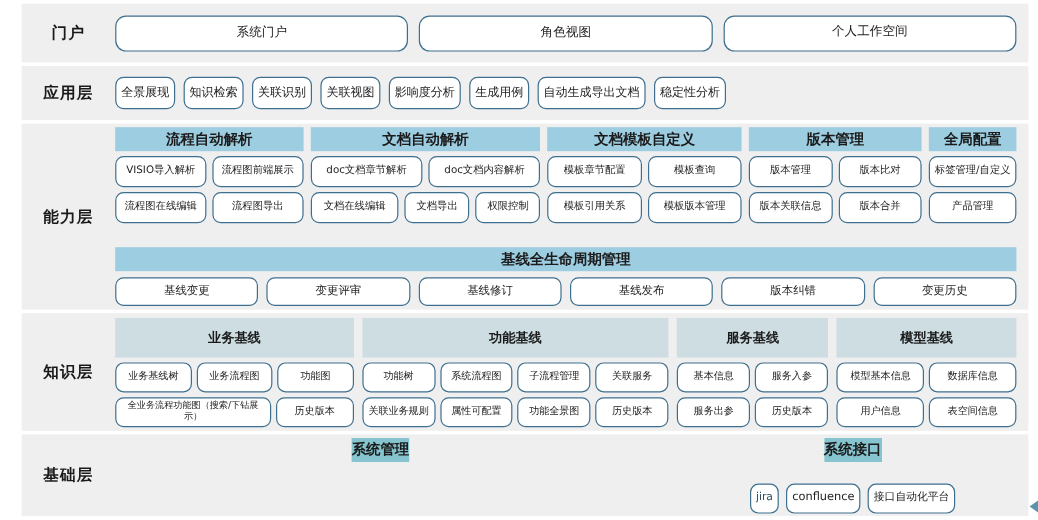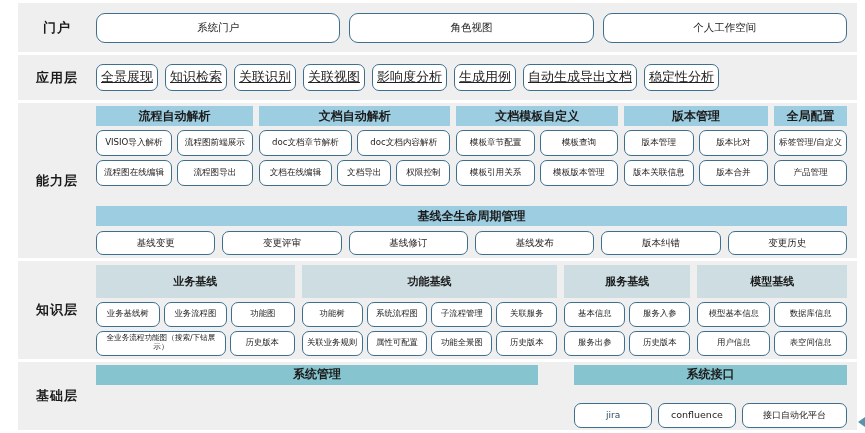--- a/index.html
+++ b/index.html
@@ -39,26 +39,26 @@
     box-sizing:border-box;
     line-height:1.15;
   }
 
   
   #row-portal{top:3px;height:49px;}
   .portal-list{display:flex;gap:9px;}
   .portal-list .pill{height:30px;font-size:10.5px;border-radius:9px;}
   .portal-list .pill:nth-child(1){flex:1 1 0;}
   .portal-list .pill:nth-child(2){flex:1 1 0;}
-  .portal-list .pill:nth-child(3){flex:1 1 0;}
+  .portal-list .pill:nth-child(3){flex:1 1 0;font-family:Liberation Mono, monospace;}
 
   
   #row-app{top:55px;height:45px;}
   .app-list{display:flex;gap:7px;}
-  .app-list .pill{height:27px;font-size:13px;padding:0 4px;white-space:nowrap;text-decoration:underline;}
+  .app-list .pill{height:27px;font-size:10px;padding:0 4px;white-space:nowrap;}
 
   
   #row-cap{top:103px;height:155px;}
   .cap-grid{display:flex;gap:6px;align-items:flex-start;}
   .cap-col{display:flex;flex-direction:column;gap:4px;justify-content:center;}
   .cap-head{
     background:#9dcde0;
     color:#1b1b1b;
     font-weight:bold;
     font-size:12px;
@@ -92,21 +92,21 @@
     font-size:11px;
     height:33px;
     display:flex;align-items:center;justify-content:center;
   }
   .know-rowline{display:flex;gap:4px;}
   .know-rowline .pill{height:25px;font-size:8.4px;padding:0 2px;flex:1 1 0;}
 
   
   #row-base{top:362px;height:68px;}
   .base-grid{display:flex;gap:36px;align-items:flex-start;}
-  .base-col{display:flex;flex-direction:column;gap:18px;}
+  .base-col{display:flex;flex-direction:column;gap:18px;align-items:center;}
   .base-head{
     background:#86c5cf;
     color:#1b1b1b;
     font-weight:bold;
     font-size:12px;
     height:20px;
     display:flex;align-items:center;justify-content:center;
   }
   .base-rowline{display:flex;gap:6px;}
   .base-rowline .pill{height:25px;font-size:9px;padding:0 4px;flex:1 1 0;white-space:nowrap;}

